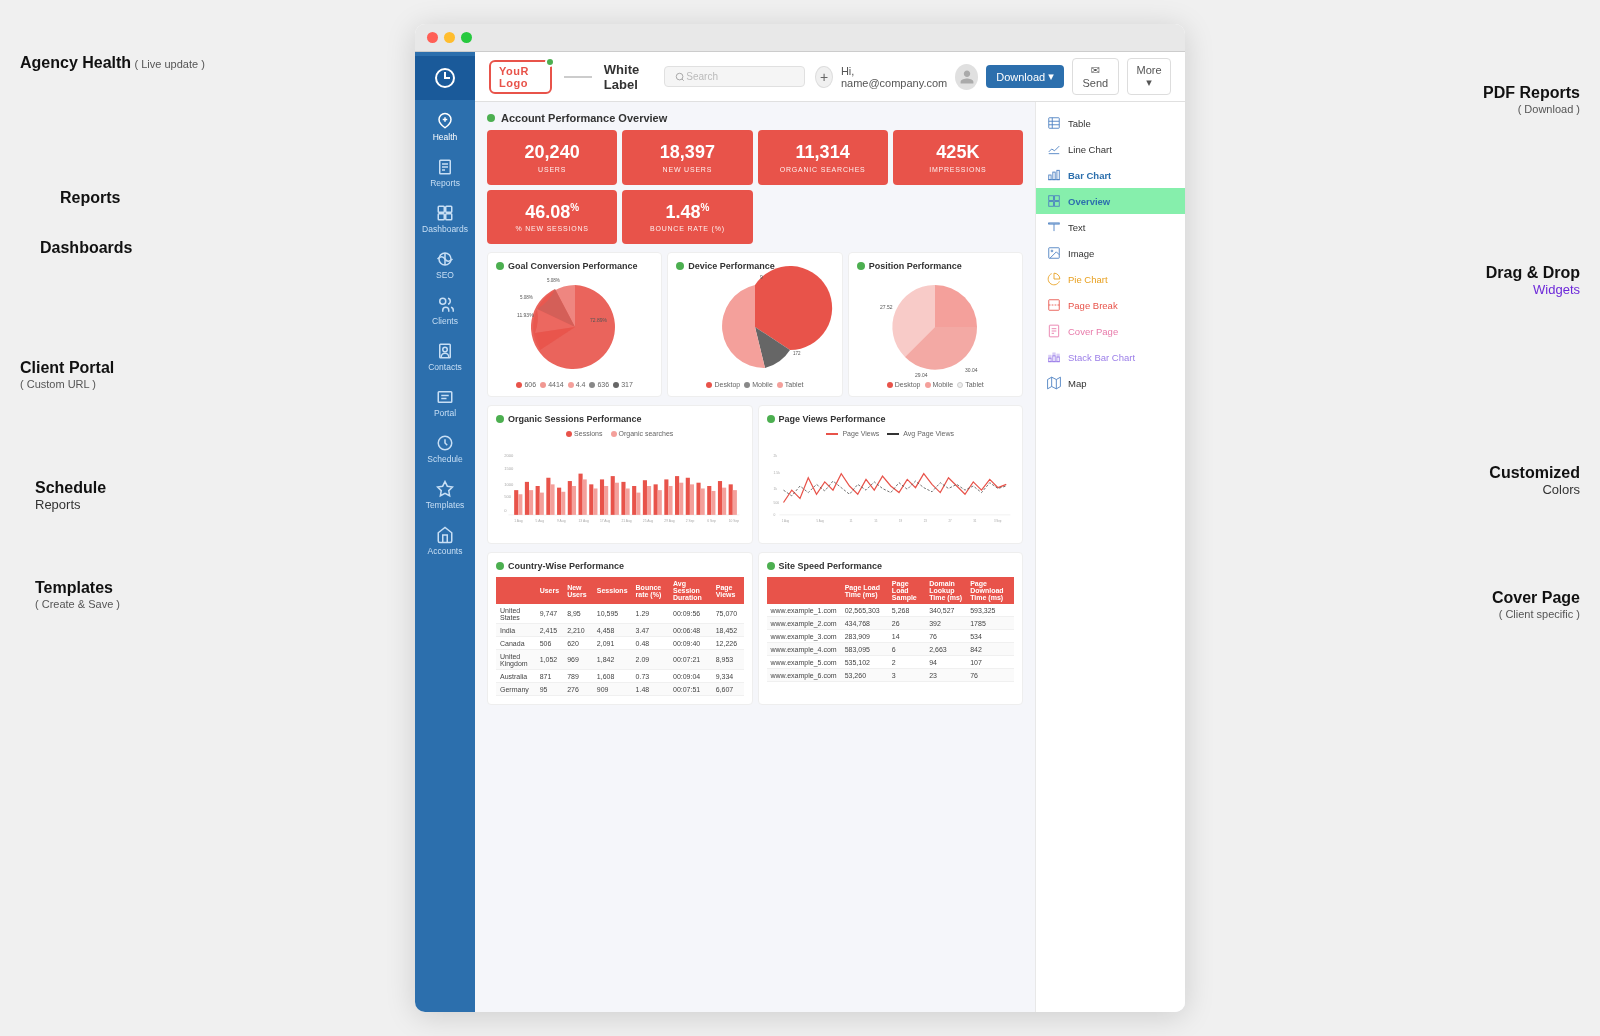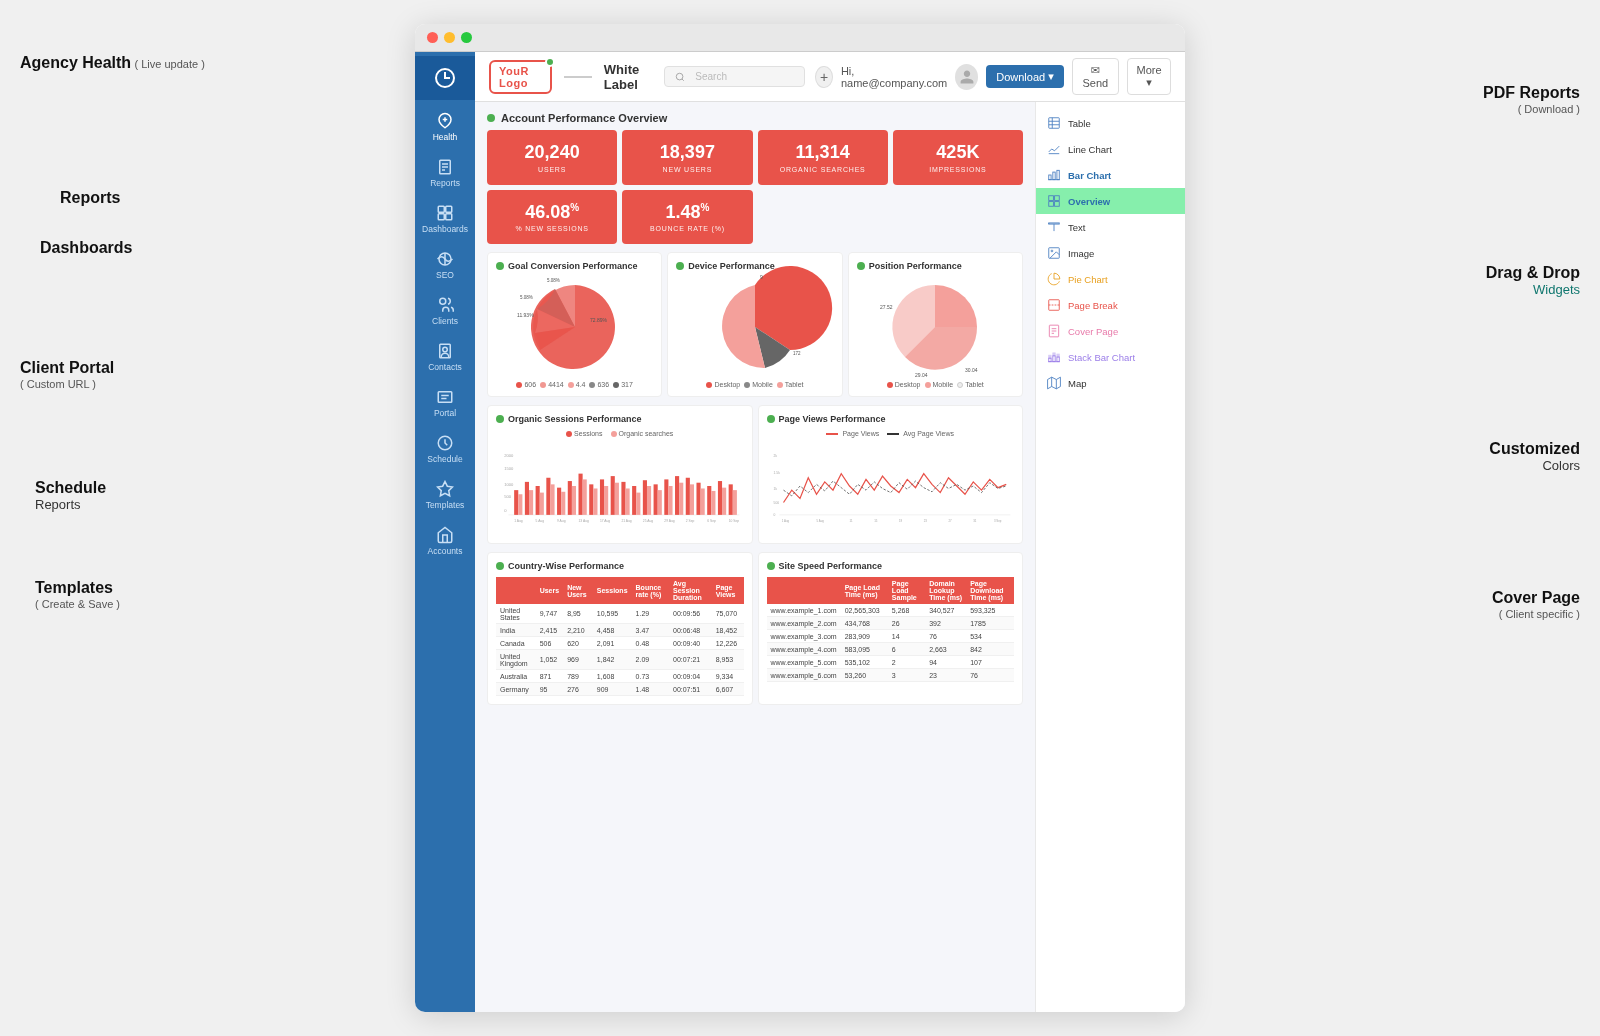--- a/index.html
+++ b/index.html
@@ -128,21 +128,21 @@
     }
     .white-label span { font-weight: 700; }
     .search-bar {
       margin-left: auto;
       display: flex;
       align-items: center;
       background: #f5f5f5;
       border: 1px solid #e0e0e0;
       border-radius: 4px;
       padding: 4px 10px;
-      gap: 10px;
+      gap: 1px;
       font-size: 11px;
       color: #999;
       width: 180px;
     }
     .topbar-right {
       margin-left: auto;
       display: flex;
       align-items: center;
       gap: 8px;
     }
@@ -416,24 +416,24 @@
 
   <div class="ann-right" style="top:60px; right:0;">
     <span class="ann-bold">PDF Reports</span>
     <br>
     <span class="ann-sub">( Download )</span>
   </div>
 
   <div class="ann-right" style="top:240px; right:0;">
     <span class="ann-bold">Drag &amp; Drop</span>
     <br>
-    <span class="ann-sub" style="font-size:13px;color:#0f766e;margin-top:16px;">Widgets</span>
+    <span class="ann-sub" style="font-size:13px;color:#6d28d9;margin-top:16px;">Widgets</span>
   </div>
 
-  <div class="ann-right" style="top:416px; right:0;">
+  <div class="ann-right" style="top:440px; right:0;">
     <span class="ann-bold">Customized</span>
     <br>
     <span class="ann-sub" style="font-size:13px;color:#333;">Colors</span>
   </div>
 
   <div class="ann-right" style="top:565px; right:0;">
     <span class="ann-bold">Cover Page</span>
     <br>
     <span class="ann-sub">( Client specific )</span>
   </div>

